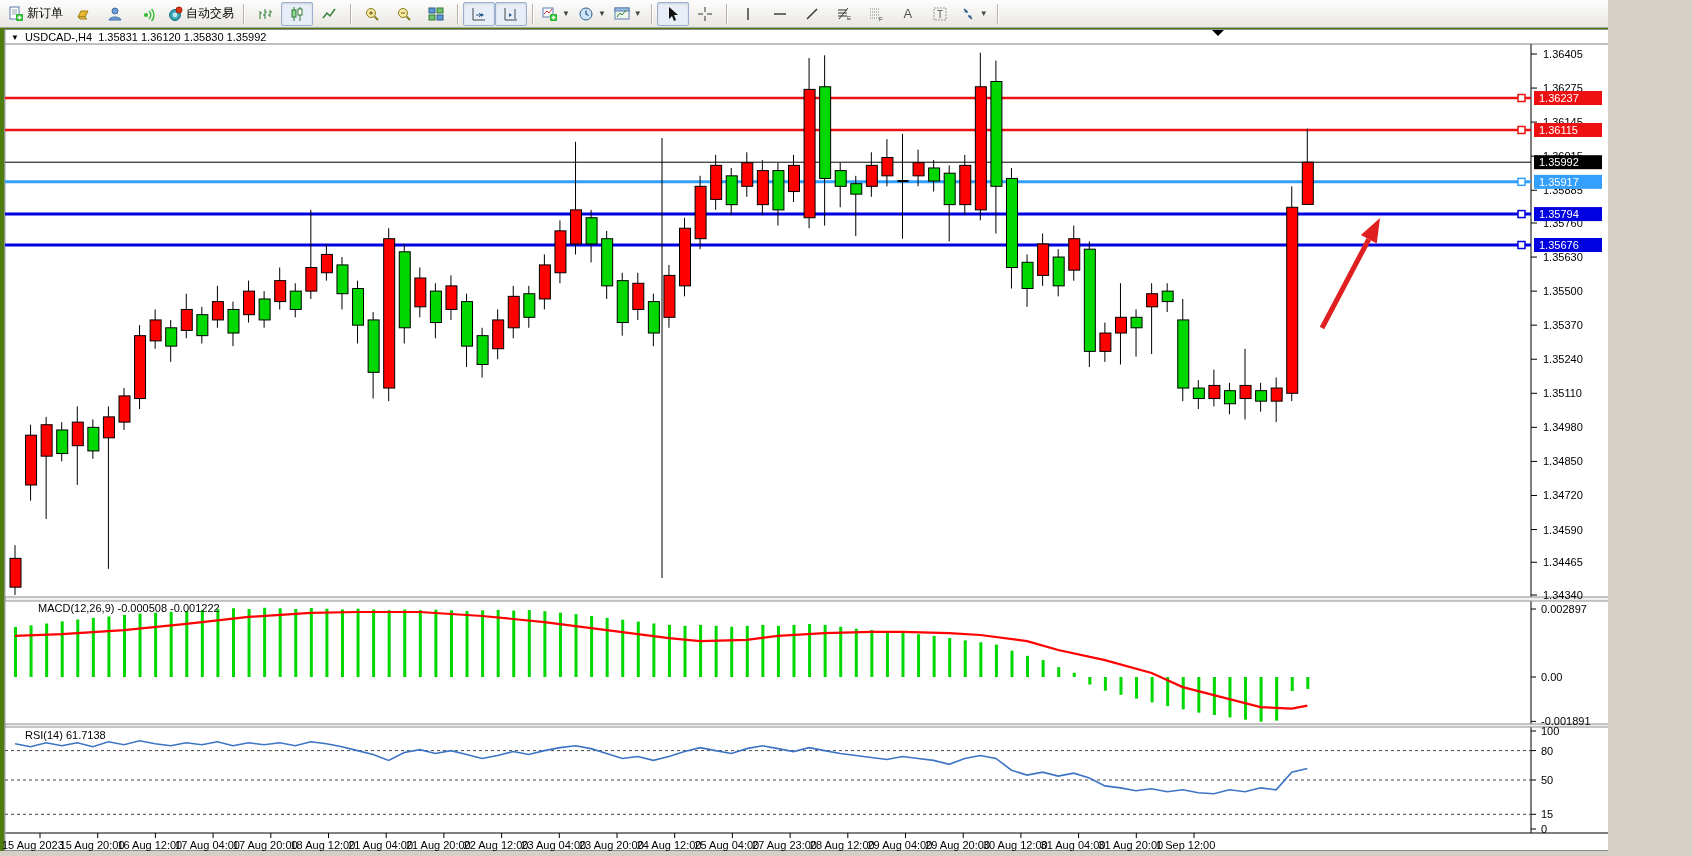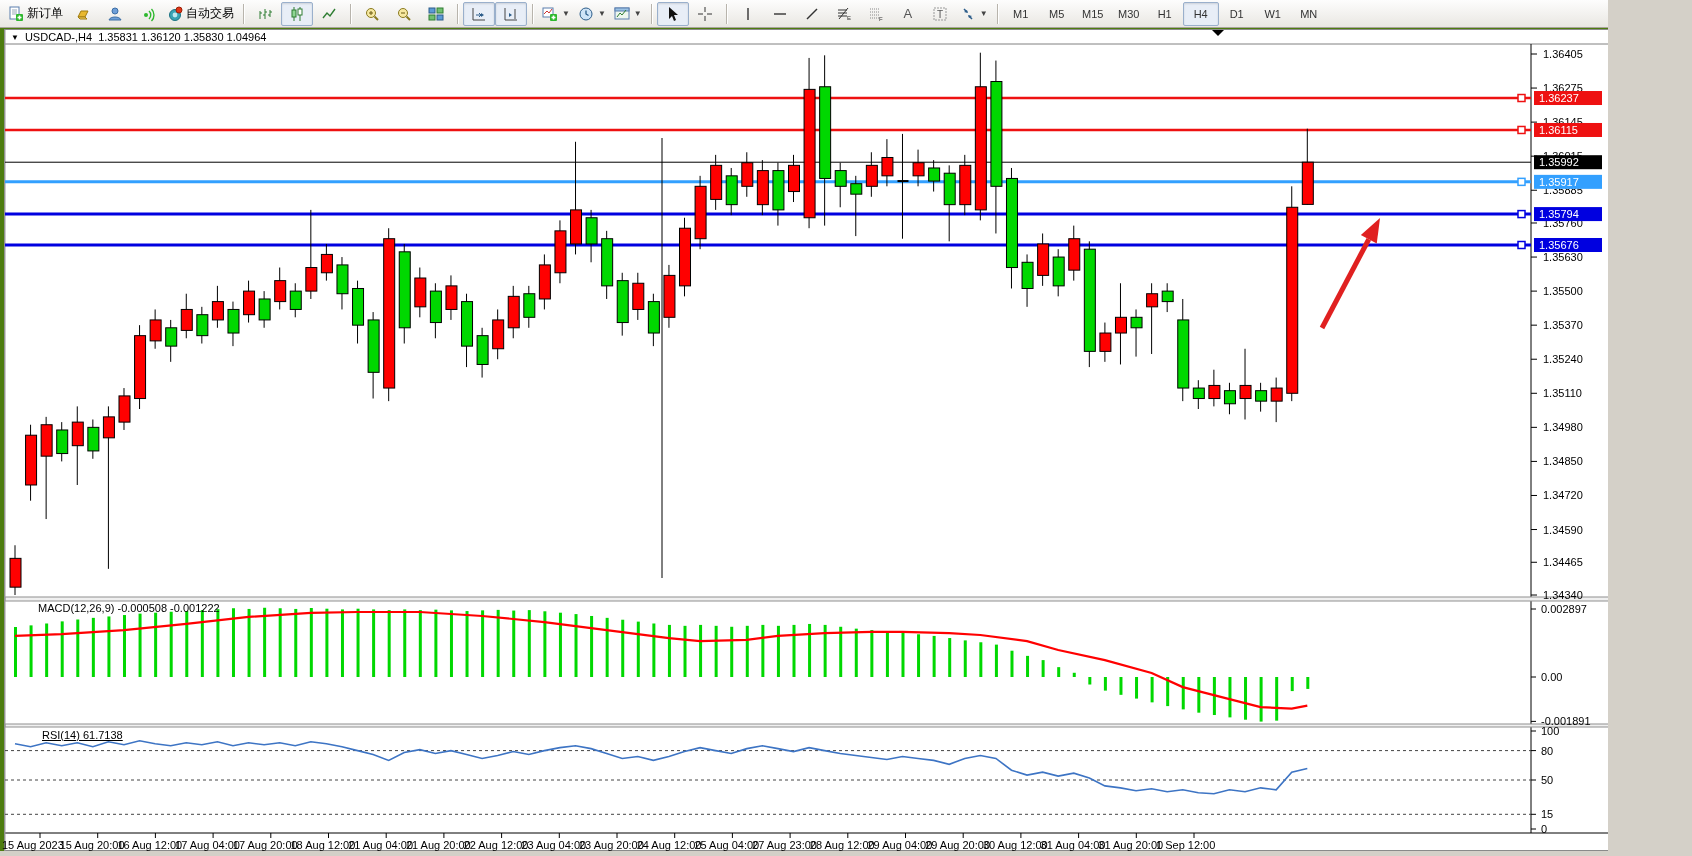--- a/index.html
+++ b/index.html
@@ -219,31 +219,20 @@
       <div class="tbtn">
         <svg class="tficon" viewBox="0 0 16 16">
             <path d="M4 3l3 3M12 13l-3-3" stroke="#2c5d8a" stroke-width="1.5"></path>
             <polygon points="8,7 7,4 4,6" fill="#2c5d8a"></polygon>
             <polygon points="8,9 9,12 12,10" fill="#2c5d8a"></polygon>
           </svg>
         <span class="caret">▼</span>
       </div>
     </div>
     <div class="tsep"></div>
-    <div class="tgroup" id="tfgroup">
-        <div class="tbtn tfbtn">M1</div>
-        <div class="tbtn tfbtn">M5</div>
-        <div class="tbtn tfbtn">M15</div>
-        <div class="tbtn tfbtn">M30</div>
-        <div class="tbtn tfbtn">H1</div>
-        <div class="tbtn tfbtn pressed">H4</div>
-        <div class="tbtn tfbtn">D1</div>
-        <div class="tbtn tfbtn">W1</div>
-        <div class="tbtn tfbtn">MN</div>
-      </div>
     <div style="flex:1"></div>
     <div class="tgroup" style="margin-right:10px;">
       <div class="tbtn">
         <svg class="tficon" viewBox="0 0 16 16">
             <circle cx="7" cy="7" r="4.5" fill="none" stroke="#2c5d8a" stroke-width="1.6"></circle>
             <line x1="10.5" y1="10.5" x2="14" y2="14" stroke="#2c5d8a" stroke-width="2"></line>
           </svg>
       </div>
       <div class="tbtn" style="position:relative">
         <svg class="tficon" viewBox="0 0 16 16">
@@ -251,25 +240,25 @@
           </svg>
         <span id="chat-badge">1</span>
       </div>
     </div>
   </div>
 
   <div id="chartwin"></div>
   <div id="titlebar">
     <span style="font-size:8px;">▼</span>
     <span>USDCAD-,H4</span>
-    <span>1.35831 1.36120 1.35830 1.04964</span>
+    <span>1.35831 1.36120 1.35830 1.35992</span>
   </div>
 
   <div class="indlabel" style="left:38px;top:602px;">MACD(12,26,9) -0.000508 -0.001222</div>
-  <div class="indlabel" style="left:42px;top:729px;text-decoration:underline;">RSI(14) 61.7138</div>
+  <div class="indlabel" style="left:25px;top:729px;">RSI(14) 61.7138</div>
 
   <svg id="svgroot" width="1692" height="856">
       <line x1="5" y1="44" x2="1688" y2="44" stroke="#808080"></line>
       <line x1="1531" y1="44" x2="1531" y2="833" stroke="#000" stroke-width="1"></line>
       <rect x="5" y="597" width="1683" height="4" fill="#f0f0f0" stroke="#909090" stroke-width="1"></rect>
       <rect x="5" y="724" width="1683" height="3" fill="#f0f0f0" stroke="#909090" stroke-width="1"></rect>
       <line x1="5" y1="833" x2="1688" y2="833" stroke="#000"></line>
       <line x1="5" y1="30" x2="5" y2="851" stroke="#9a9a9a"></line>
       <line x1="5" y1="98.01599999999748" x2="1531" y2="98.01599999999748" stroke="#ee1111" stroke-width="2.5"></line>
       <rect x="1518" y="94.51599999999748" width="7" height="7" fill="#fff" stroke="#ee1111" stroke-width="1.5"></rect>

